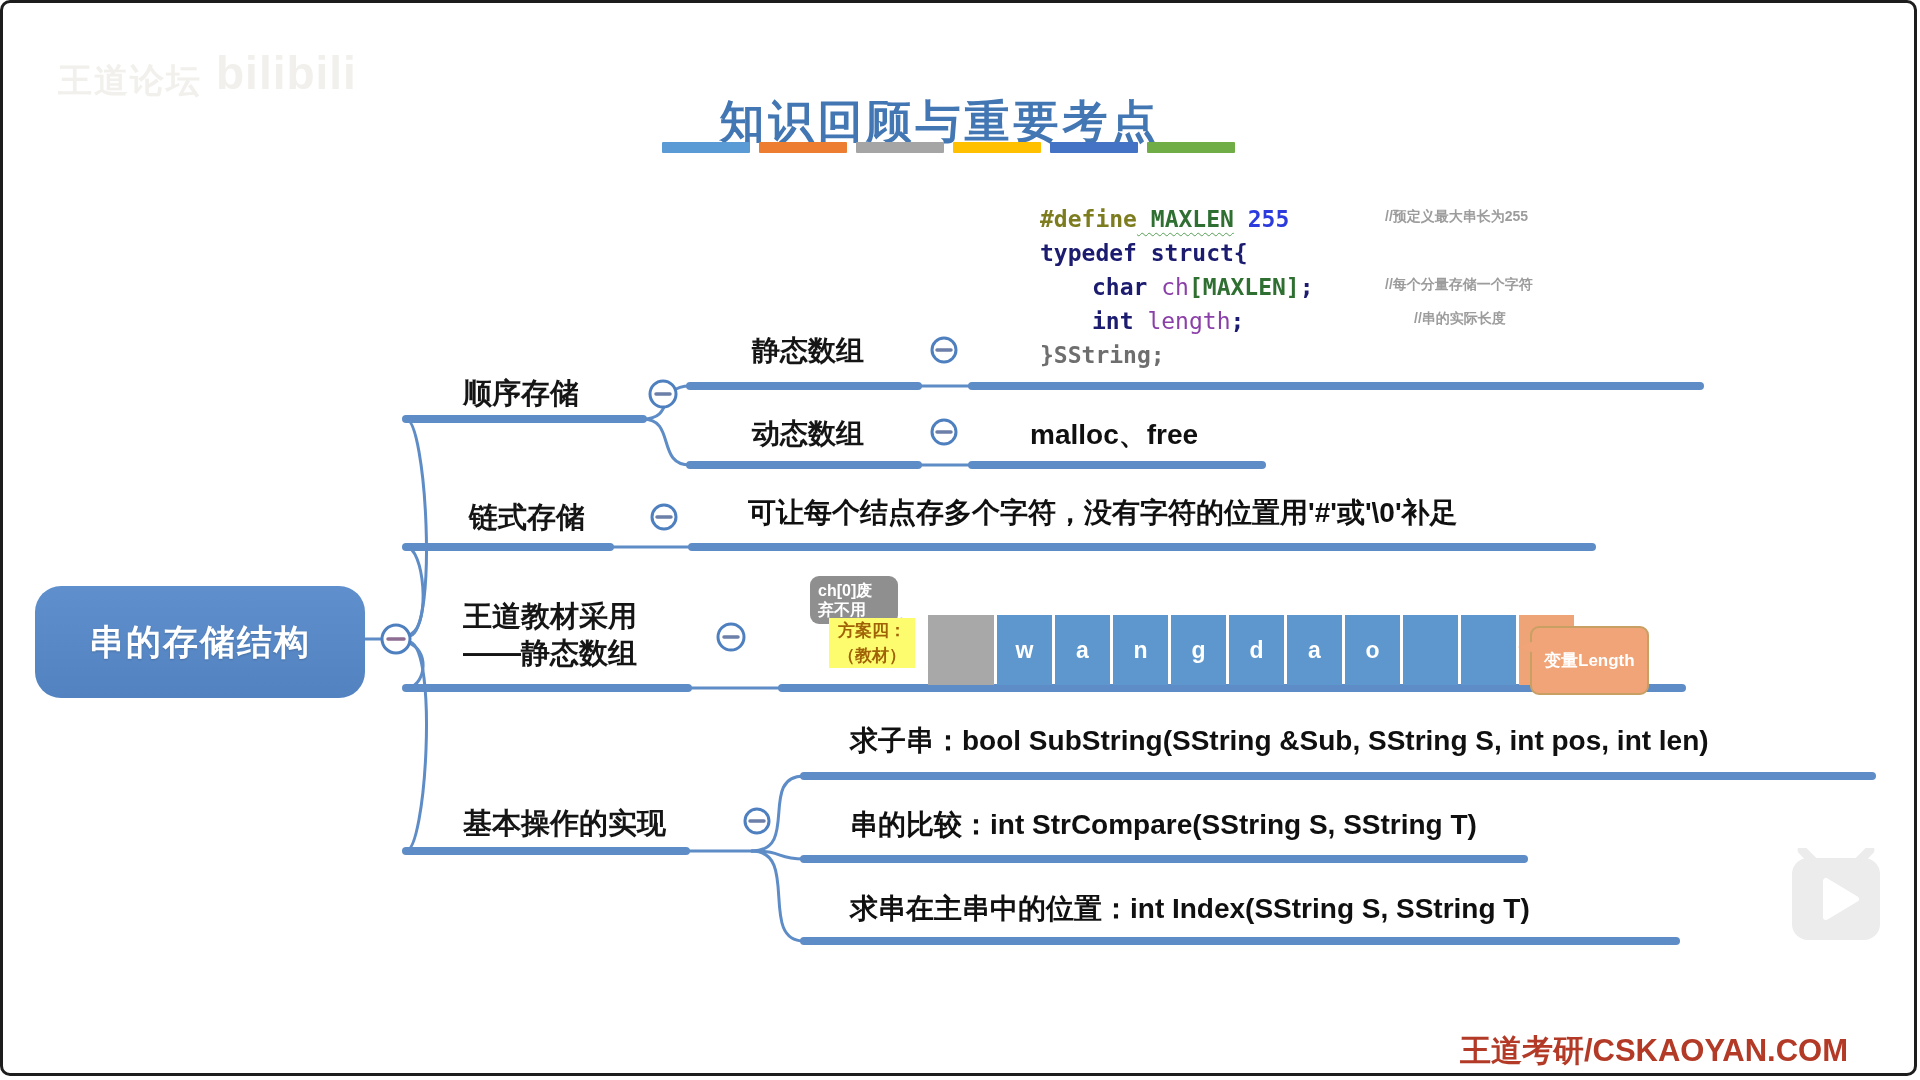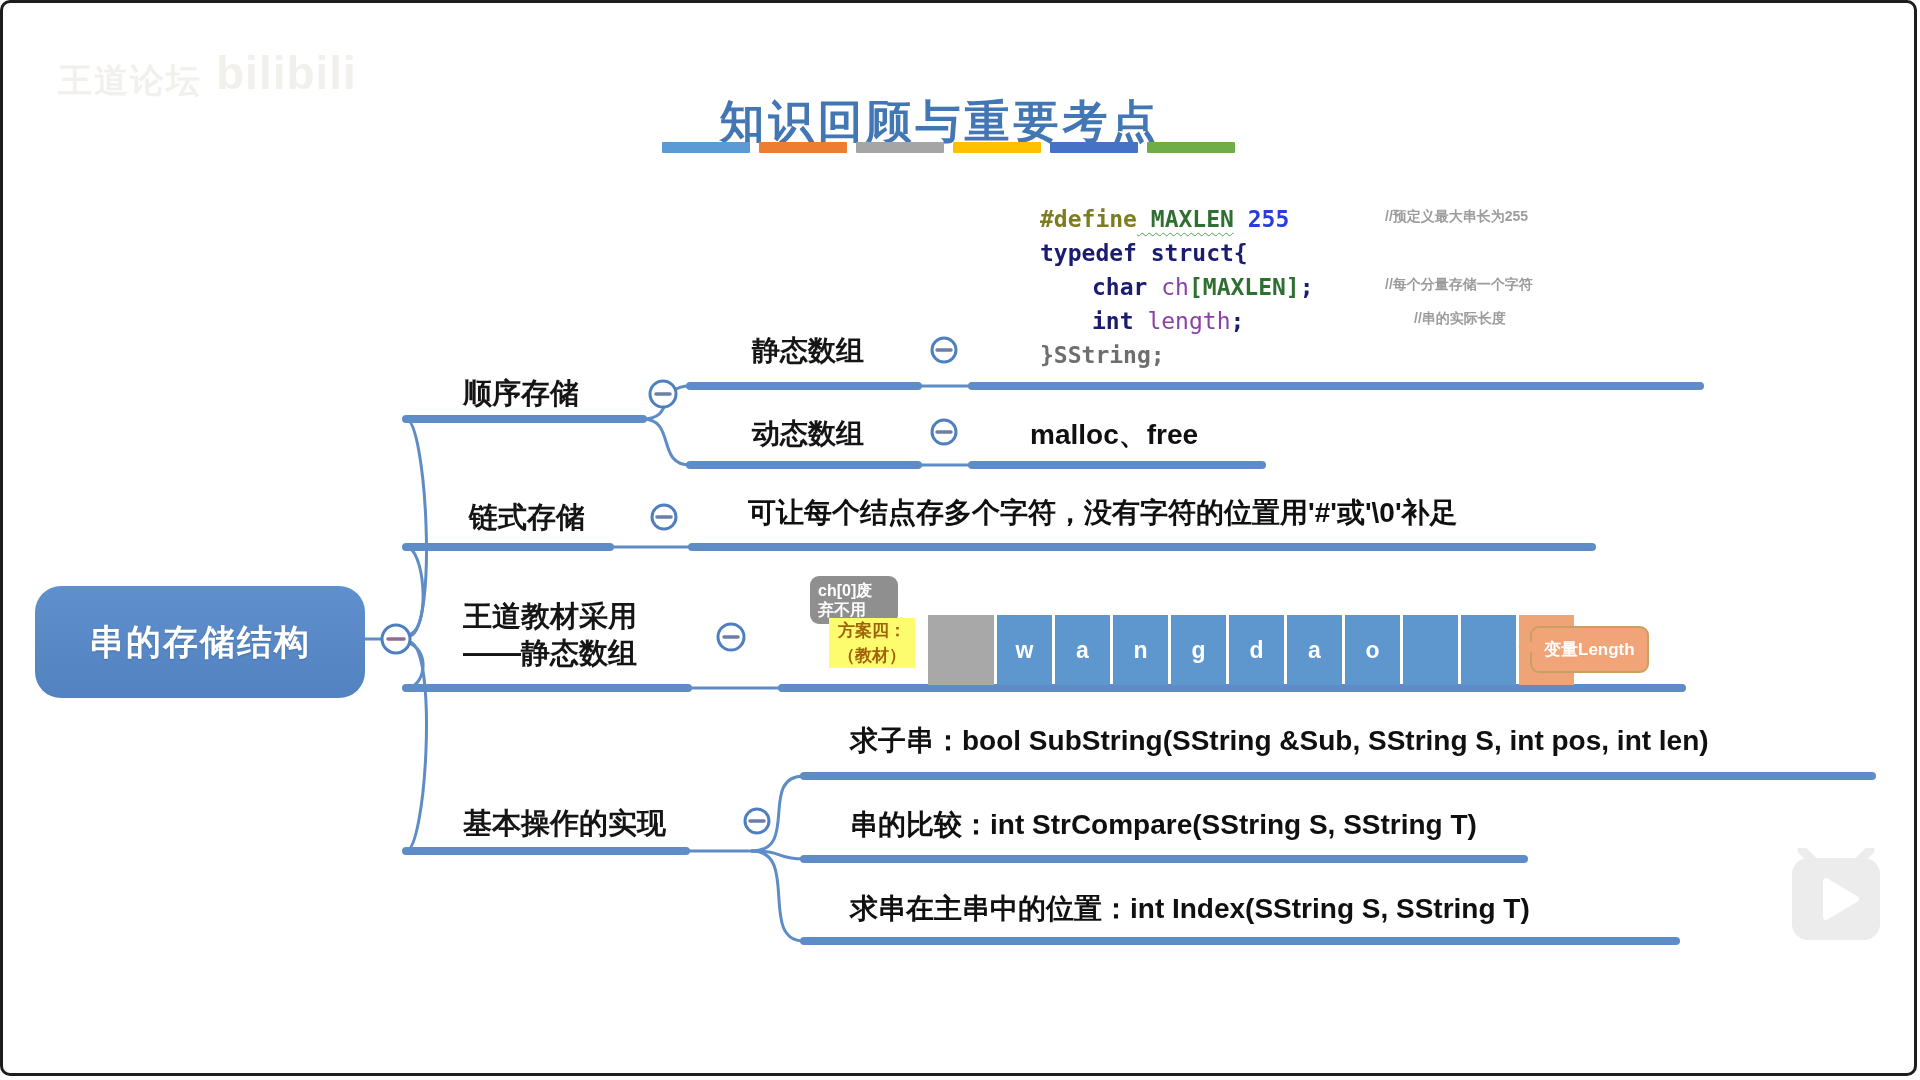--- a/index.html
+++ b/index.html
@@ -66,21 +66,21 @@
 
   .callout-gray { left:810px; top:576px; width:88px; background:#8F8F8F; color:#fff;
                   border-radius:9px; font-size:16px; font-weight:700; line-height:19px;
                   padding:5px 8px; z-index:4; }
   .callout-gray .tail { position:absolute; right:-6px; bottom:-9px; width:0; height:0;
                   border-left:16px solid #8F8F8F; border-bottom:14px solid transparent; transform:rotate(-12deg); }
   .scheme-label { left:829px; top:618px; width:86px; background:#FCFC6E; color:#a16207;
                   font-size:17px; font-weight:700; line-height:25px; text-align:center; z-index:4; }
   .callout-orange { left:1530px; top:626px; background:#F0A478; border:2px solid #C9A063;
                   border-radius:9px; color:#fff; font-size:17px; font-weight:700;
-                  padding:10px 12px; z-index:4; }
+                  padding:21px 12px; z-index:4; }
   .callout-orange .tail { position:absolute; left:-14px; top:13px; width:0; height:0;
                   border-right:16px solid #F0A478; border-top:6px solid transparent;
                   border-bottom:6px solid transparent; }
 
   
   .footer { right:72px; top:1030px; font-size:31px; font-weight:600; color:#B33A27; z-index:5; }
   .player { left:1784px; top:848px; z-index:5; cursor:pointer; }
 </style>
 </head>
 <body>
@@ -223,20 +223,21 @@
   <div class="abs scheme-label">
     <div>方案四：</div>
     <div>（教材）</div>
   </div>
 
   <div class="abs callout-orange">
     <span>变量Length</span>
     <div class="tail"></div>
   </div>
 
+  <div class="abs footer">王道考研/CSKAOYAN.COM</div>
 
   <div class="abs player">
     <svg width="104" height="96" viewBox="0 0 104 96">
       <path d="M 30 14 L 18 2" stroke="#ECECEC" stroke-width="9" stroke-linecap="round" fill="none"></path>
       <path d="M 74 14 L 86 2" stroke="#ECECEC" stroke-width="9" stroke-linecap="round" fill="none"></path>
       <rect x="8" y="10" width="88" height="82" rx="16" fill="#ECECEC"></rect>
       <path d="M 42 33 L 42 69 L 72 51 Z" fill="#ffffff" stroke="#ffffff" stroke-width="6" stroke-linejoin="round"></path>
     </svg>
   </div>
 

